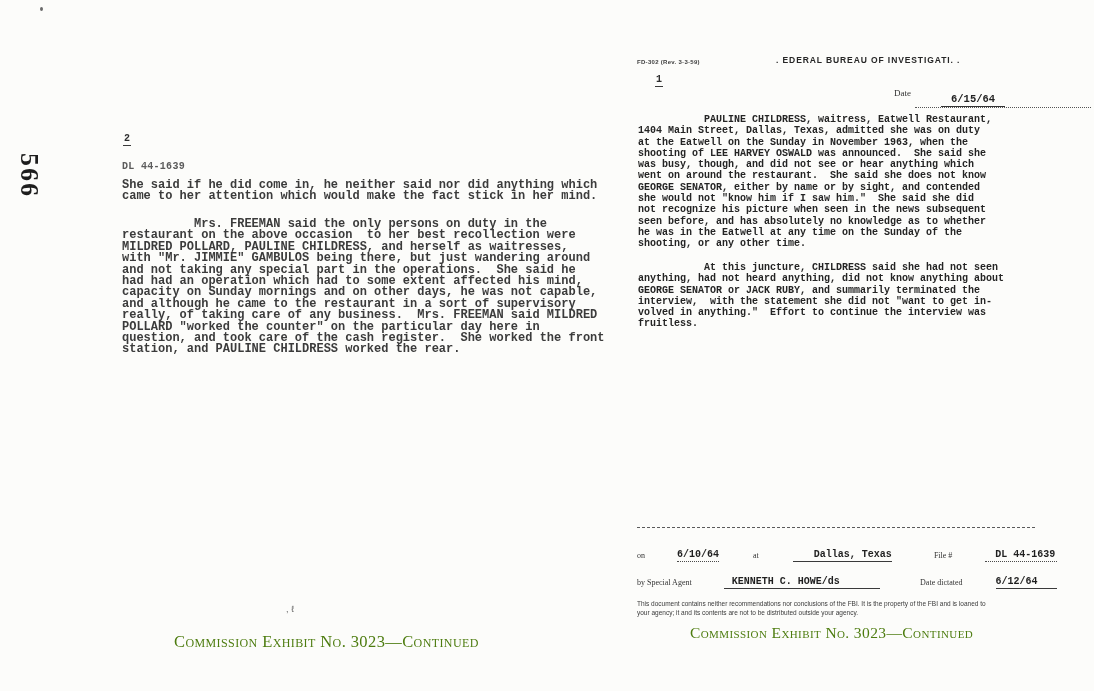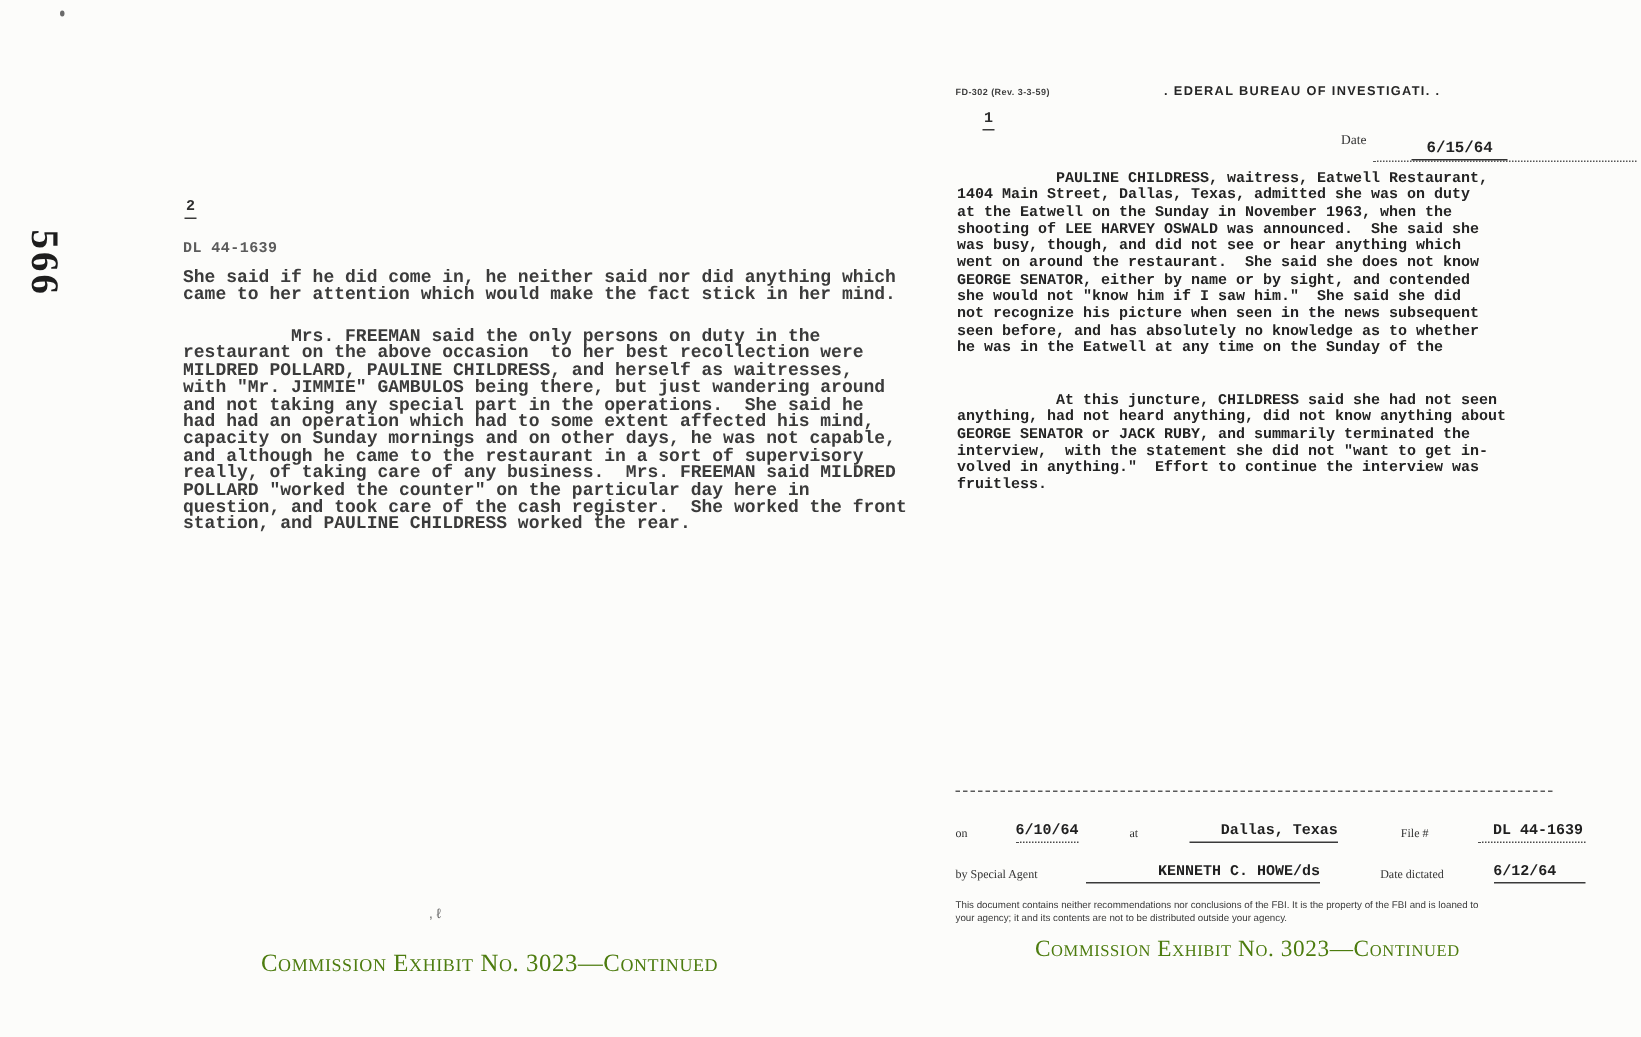--- a/index.html
+++ b/index.html
@@ -47,21 +47,21 @@
   .fr1{left:637px;top:549px;width:420px;}
   .fr2{left:637px;top:576px;width:420px;}
   .flabel{font-family:"Liberation Serif",serif;font-size:8px;color:#333;padding-bottom:2px;white-space:nowrap;}
   .fval{font-family:"Liberation Mono","DejaVu Sans Mono",monospace;font-weight:bold;font-size:10px;
         color:#1f1f1f;display:inline-block;white-space:nowrap;padding-bottom:1px;}
   .u-dot{border-bottom:1px dotted #4a4a4a;}
   .u-solid{border-bottom:1.5px solid #3a3a3a;}
   .w-on{width:66px;text-align:center;margin-left:4px;}
   .w-at{width:160px;text-align:right;padding-left:14px;margin-left:6px;}
   .w-file{width:116px;text-align:left;padding-left:10px;margin-left:5px;}
-  .w-agent{width:198px;text-align:right;padding-left:8px;margin-left:4px;}
+  .w-agent{width:198px;text-align:left;padding-left:8px;margin-left:4px;}
   .w-dict{width:82px;text-align:left;margin-left:5px;}
   .ml6{margin-left:6px;} .ml12{margin-left:12px;} .ml14{margin-left:14px;}
 
   .rp-disclaimer{left:637px;top:599px;width:402px;font-size:6.5px;line-height:9px;color:#3a3a3a;}
   .rp-disclaimer .tline{white-space:normal;}
   .rp-caption{left:690px;top:624px;font-size:15.5px;}
 </style>
 </head>
 <body>
 
@@ -113,20 +113,21 @@
         <div class="tline">1404 Main Street, Dallas, Texas, admitted she was on duty</div>
         <div class="tline">at the Eatwell on the Sunday in November 1963, when the</div>
         <div class="tline">shooting of LEE HARVEY OSWALD was announced.  She said she</div>
         <div class="tline">was busy, though, and did not see or hear anything which</div>
         <div class="tline">went on around the restaurant.  She said she does not know</div>
         <div class="tline">GEORGE SENATOR, either by name or by sight, and contended</div>
         <div class="tline">she would not "know him if I saw him."  She said she did</div>
         <div class="tline">not recognize his picture when seen in the news subsequent</div>
         <div class="tline">seen before, and has absolutely no knowledge as to whether</div>
         <div class="tline">he was in the Eatwell at any time on the Sunday of the</div>
+        <div class="tline">shooting, or any other time.</div>
       </div>
     <div class="abs mono rp-body rp-para2">
         <div class="tline">           At this juncture, CHILDRESS said she had not seen</div>
         <div class="tline">anything, had not heard anything, did not know anything about</div>
         <div class="tline">GEORGE SENATOR or JACK RUBY, and summarily terminated the</div>
         <div class="tline">interview,  with the statement she did not "want to get in-</div>
         <div class="tline">volved in anything."  Effort to continue the interview was</div>
         <div class="tline">fruitless.</div>
       </div>
 

